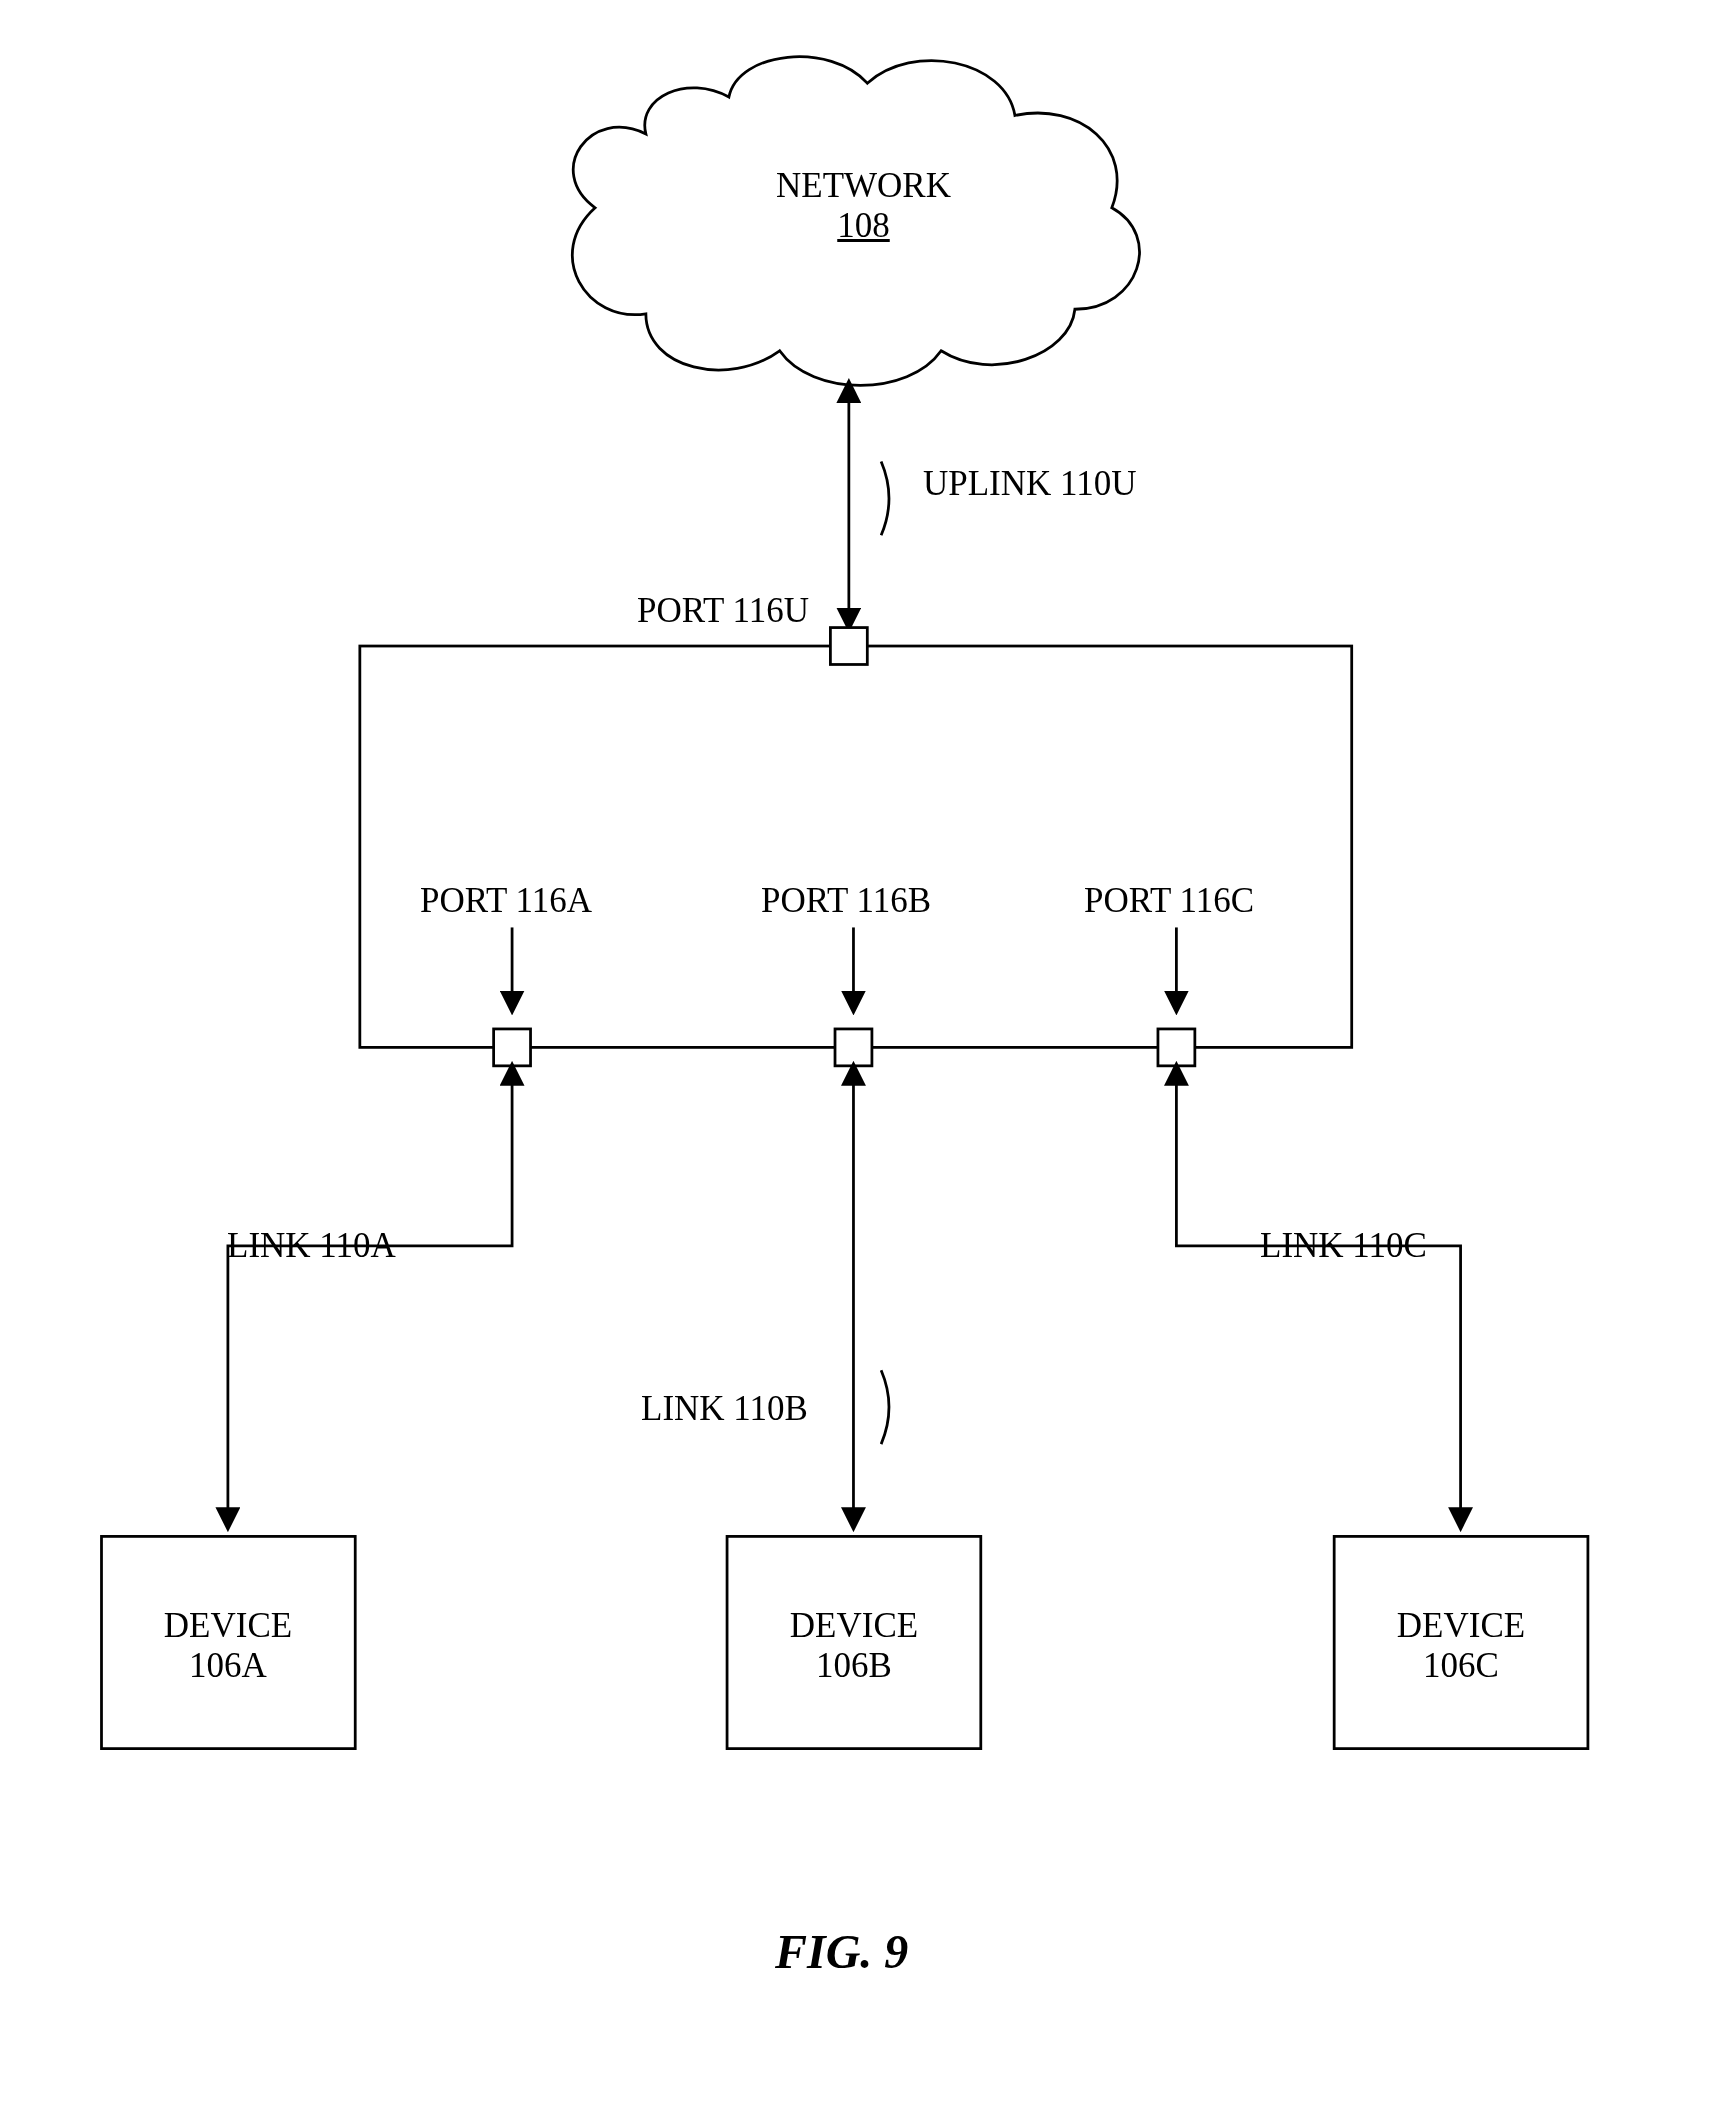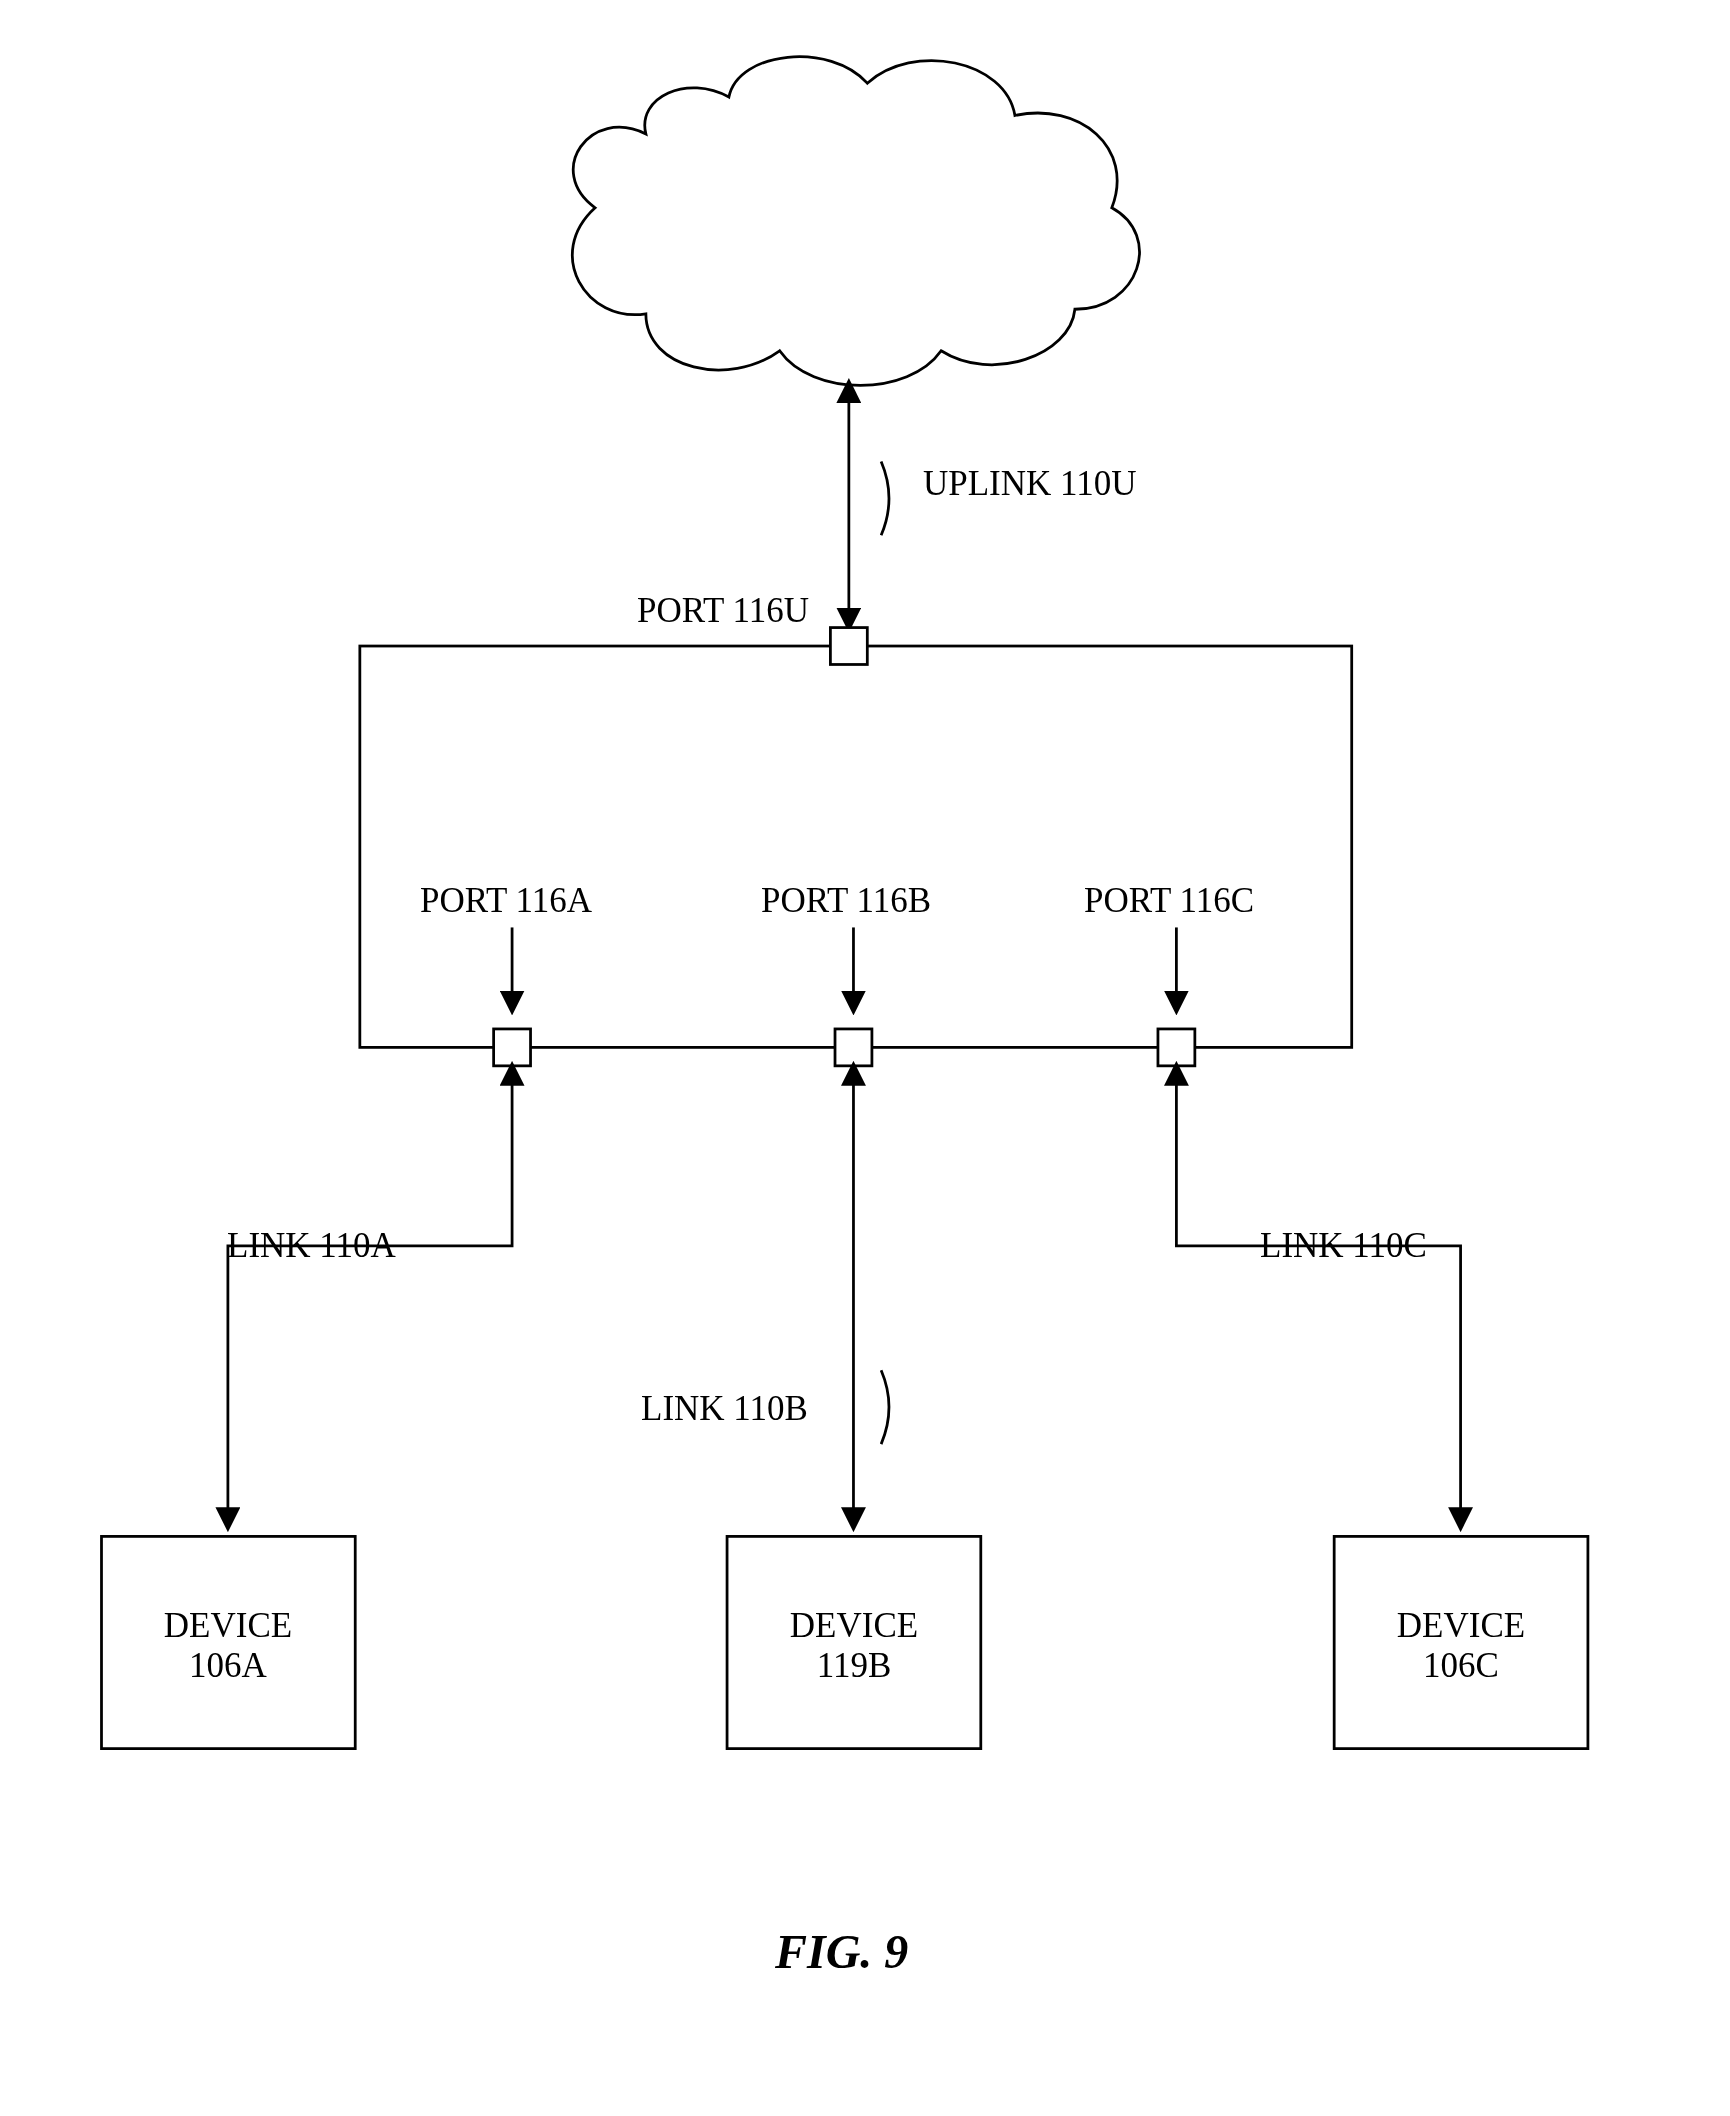--- a/index.html
+++ b/index.html
@@ -77,41 +77,45 @@
 
   <path d="M 955 1485 Q 972 1525 955 1565" fill="none" stroke="#000" stroke-width="3"></path>
 
   <polyline points="1275,1155 1275,1350 1583,1350 1583,1655" fill="none" stroke="#000" stroke-width="3" marker-start="url(#arrow-both)" marker-end="url(#arrow-both)"></polyline>
 
   <rect x="110" y="1665" width="275" height="230" fill="none" stroke="#000" stroke-width="3"></rect>
   <rect x="788" y="1665" width="275" height="230" fill="none" stroke="#000" stroke-width="3"></rect>
   <rect x="1446" y="1665" width="275" height="230" fill="none" stroke="#000" stroke-width="3"></rect>
 </svg>
 
+<div class="label" style="left:748px; top:166px; width:231px;">
+  <span>NETWORK</span><br>
+  <span class="underline">108</span>
+</div>
 
 <div class="label" style="left:923px; top:464px;">UPLINK 110U</div>
 
 <div class="label" style="left:637px; top:591px;">PORT 116U</div>
 
 
 <div class="label" style="left:420px; top:881px;">PORT 116A</div>
 <div class="label" style="left:761px; top:881px;">PORT 116B</div>
 <div class="label" style="left:1084px; top:881px;">PORT 116C</div>
 
 <div class="label" style="left:217px; top:1226px;margin-left:10px;">LINK 110A</div>
 <div class="label" style="left:641px; top:1389px;">LINK 110B</div>
 <div class="label" style="left:1260px; top:1226px;">LINK 110C</div>
 
 <div class="label" style="left:129px; top:1606px; width:198px;">
   <span>DEVICE</span><br>
   <span>106A</span>
 </div>
 <div class="label" style="left:755px; top:1606px; width:198px;">
   <span>DEVICE</span><br>
-  <span>119B</span>
+  <span>106B</span>
 </div>
 <div class="label" style="left:1362px; top:1606px; width:198px;">
   <span>DEVICE</span><br>
   <span>106C</span>
 </div>
 
 <div class="label fig-caption" style="left:775px; top:1924px;">FIG. 9</div>
 
 </div>
 

